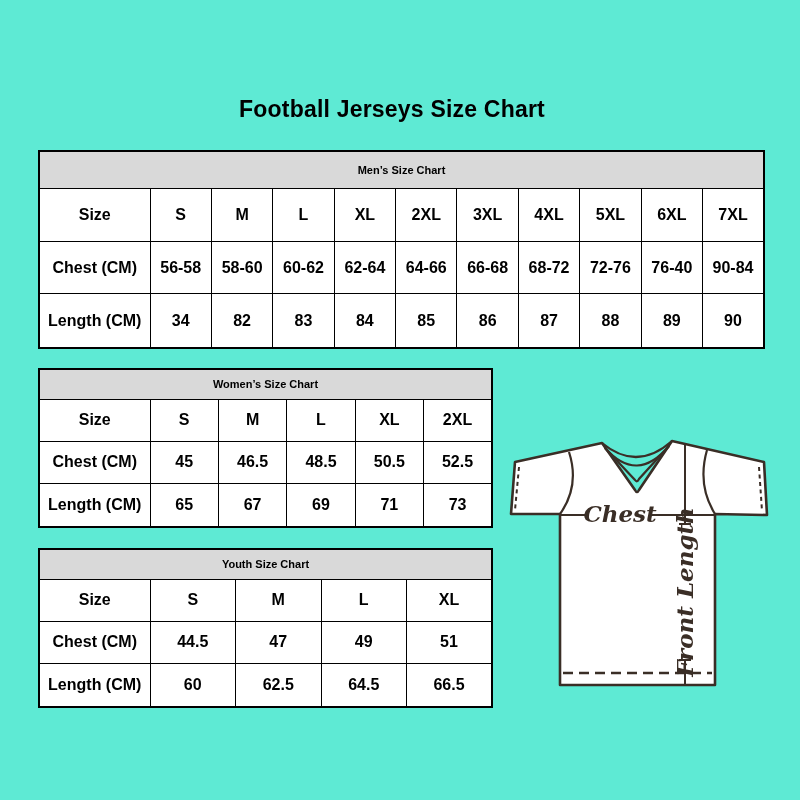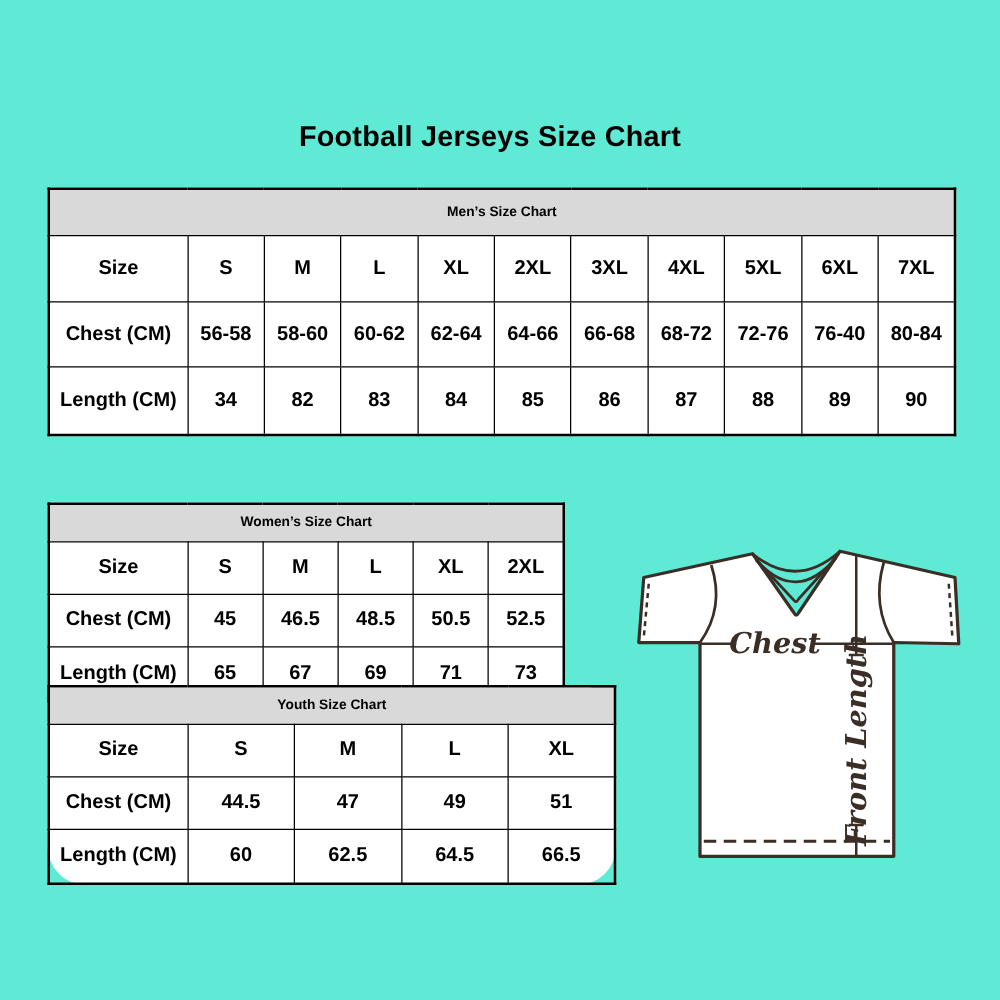--- a/index.html
+++ b/index.html
@@ -25,22 +25,22 @@
   table.size-table td{
     border:1.5px solid var(--border);
     text-align:center;vertical-align:middle;
     font-weight:bold;font-size:16px;color:var(--text);
     padding:0;overflow:hidden;white-space:nowrap;
   }
   table.size-table td.section-header{
     background:var(--header-bg);font-size:11px;
   }
   .mens{left:38px;top:150px;width:727px;height:199px;}
-  .womens{left:38px;top:368px;width:414px;height:160px;margin-top:34px;}
-  .youth{left:38px;top:548px;width:455px;height:160px;border-radius:31px;}
+  .womens{left:38px;top:368px;width:455px;height:160px;}
+  .youth{left:38px;top:548px;width:455px;height:160px;}
   .jersey-wrap{position:absolute;left:503px;top:431px;width:272px;height:258px;}
   .jersey-wrap svg{display:block;color:var(--jersey-line);}
   .jersey-label{
     font-family:"DejaVu Serif", serif;font-style:italic;font-weight:bold;
   }
 </style>
 </head>
 <body>
 
 <div class="canvas">
@@ -82,21 +82,21 @@
         <td>Chest (CM)</td>
         <td>56-58</td>
         <td>58-60</td>
         <td>60-62</td>
         <td>62-64</td>
         <td>64-66</td>
         <td>66-68</td>
         <td>68-72</td>
         <td>72-76</td>
         <td>76-40</td>
-        <td>80-84</td>
+        <td>90-84</td>
       </tr>
       <tr>
         <td>Length (CM)</td>
         <td>34</td>
         <td>82</td>
         <td>83</td>
         <td>84</td>
         <td>85</td>
         <td>86</td>
         <td>87</td>

